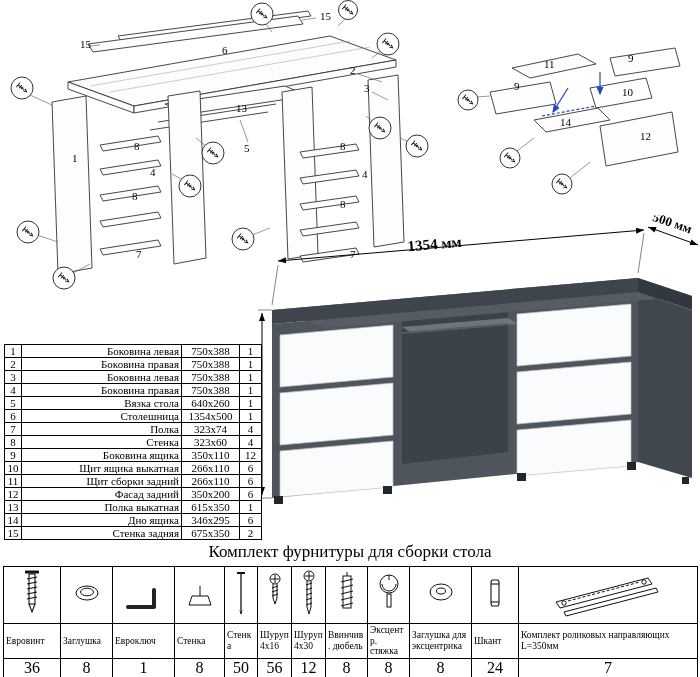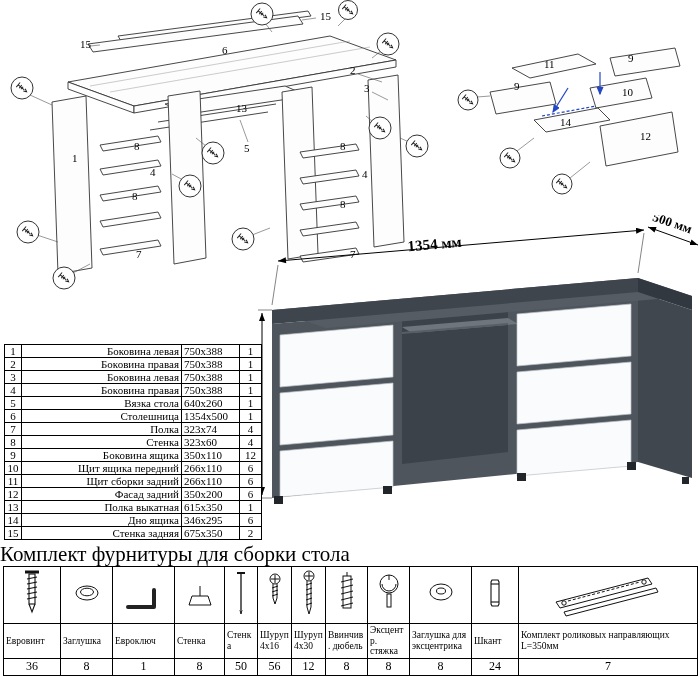--- a/index.html
+++ b/index.html
@@ -10,33 +10,33 @@
   .part-label{font-size:11px}
   .dim-label{font-size:15px;font-weight:bold}
   .dim-label-sm{font-size:13px;font-weight:bold}
 
   
   #parts-table{border-collapse:collapse;background:#fff}
   #parts-table td{border:1px solid #000;font-size:11px;line-height:12px;height:13px;
     padding:0 2px;white-space:nowrap;overflow:hidden}
   #parts-table td.n{width:17px;text-align:center}
   #parts-table td.name{width:160px;text-align:right}
-  #parts-table td.size{width:58px;}
+  #parts-table td.size{width:58px;text-align:center}
   #parts-table td.q{width:22px;text-align:center}
 
   
-  #sheet-title{left:0;right:0;top:542px;font-size:21px}
+  #sheet-title{left:0;right:0;top:542px;text-align:center;font-size:17px}
 
   
   #hw-table{border-collapse:collapse;table-layout:fixed;background:#fff}
   #hw-table td{border:1px solid #000;overflow:hidden;vertical-align:middle}
   #hw-table tr.icons td{height:54px;text-align:center;vertical-align:middle;padding:1px}
   #hw-table tr.names td{height:28px;font-size:9.5px;line-height:10.5px;padding:1px 2px;
     vertical-align:middle;text-align:left;word-wrap:break-word}
-  #hw-table tr.qty td{height:17px;font-size:12px;text-align:center}
+  #hw-table tr.qty td{height:17px;font-size:16px;text-align:center}
 </style>
 </head>
 <body>
 
 <svg class="abs" style="left:0;top:0" width="445" height="335" viewBox="0 0 445 335">
   <defs>
     <g id="mini-screw" stroke="#222" stroke-width="1" fill="none">
       <line x1="-5" y1="0" x2="3" y2="0"></line>
       <line x1="-5" y1="-3" x2="-5" y2="3"></line>
       <line x1="-2" y1="-2" x2="-2" y2="2"></line>
@@ -320,21 +320,21 @@
         <td class="q">4</td>
       </tr>
     <tr>
         <td class="n">9</td>
         <td class="name">Боковина ящика</td>
         <td class="size">350x110</td>
         <td class="q">12</td>
       </tr>
     <tr>
         <td class="n">10</td>
-        <td class="name">Щит ящика передний</td>
+        <td class="name">Щит ящика выкатная</td>
         <td class="size">266x110</td>
         <td class="q">6</td>
       </tr>
     <tr>
         <td class="n">11</td>
         <td class="name">Щит сборки задний</td>
         <td class="size">266x110</td>
         <td class="q">6</td>
       </tr>
     <tr>

